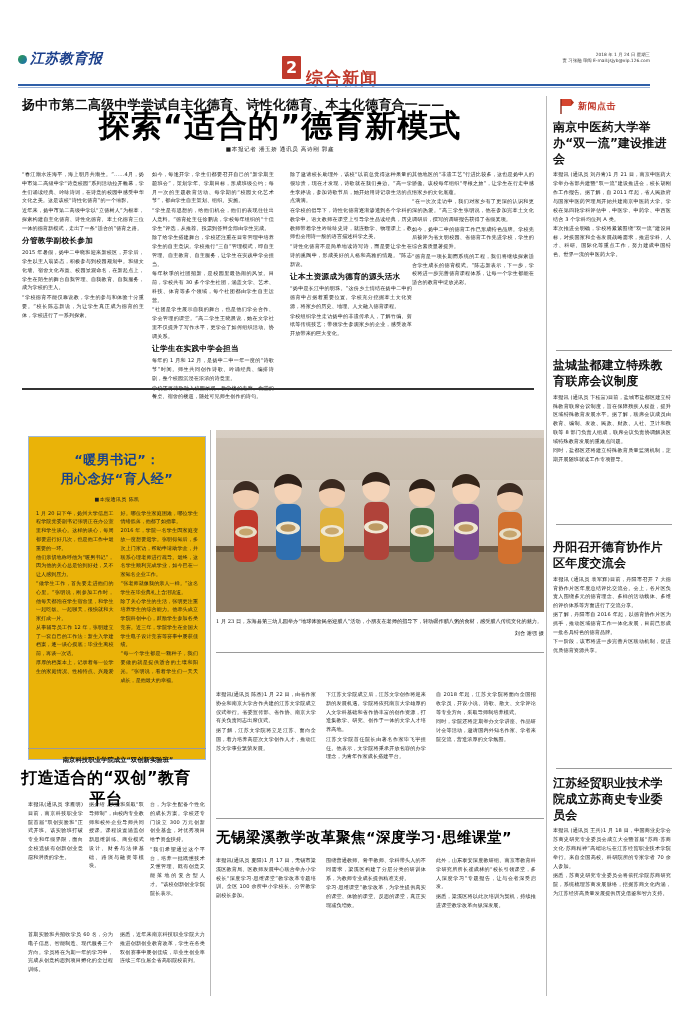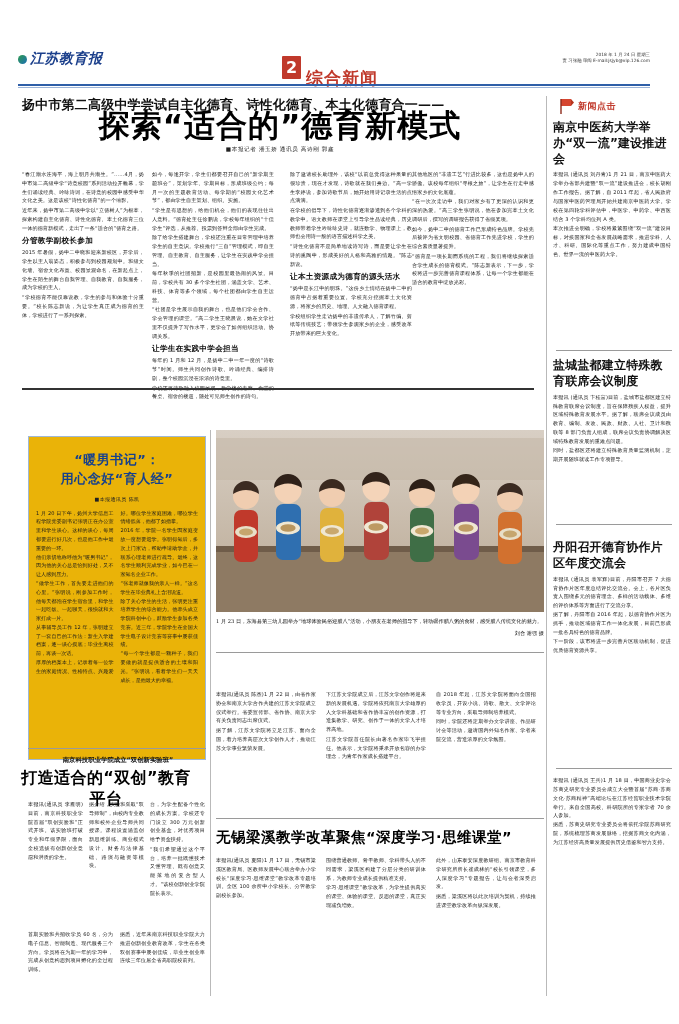--- a/index.html
+++ b/index.html
@@ -161,20 +161,21 @@
 
   <div class="side" style="top:540px;">
     <div class="side-title">丹阳召开德育协作片区年度交流会</div>
     <p>本报讯 (通讯员 袁军辉)日前，丹阳市召开 7 大德育协作片区年度总结评比交流会。会上，各片区负责人围绕多元的德育理念、多样的活动载体、多维的评价体系等方面进行了交流分享。</p>
     <p>据了解，丹阳市自 2016 年起，以德育协作片区为抓手，推动区域德育工作一体化发展，目前已形成一批各具特色的德育品牌。</p>
     <p>下一阶段，该市将进一步完善片区联动机制，促进优质德育资源共享。</p>
   </div>
   <div class="hrule" style="left:556px;top:768px;width:116px;"></div>
 
   <div class="side" style="top:776px;">
+    <div class="side-title">江苏经贸职业技术学院成立苏商史专业委员会</div>
     <p>本报讯 (通讯员 王兵)1 月 18 日，中国商业史学会苏商史研究专业委员会成立大会暨首届“苏商·苏商文化·苏商精神”高端论坛在江苏经贸职业技术学院举行。来自全国高校、科研院所的专家学者 70 余人参加。</p>
     <p>据悉，苏商史研究专业委员会将依托学院苏商研究院，系统梳理苏商发展脉络，挖掘苏商文化内涵，为江苏经济高质量发展提供历史借鉴和智力支持。</p>
   </div>
 
   <div class="hrule-d" style="left:22px;top:388px;width:512px;"></div>
 
 
   <div class="featbox">
     <div class="feat-h" style="white-space:pre-line;">“暖男书记”：
 用心念好“育人经”</div>

